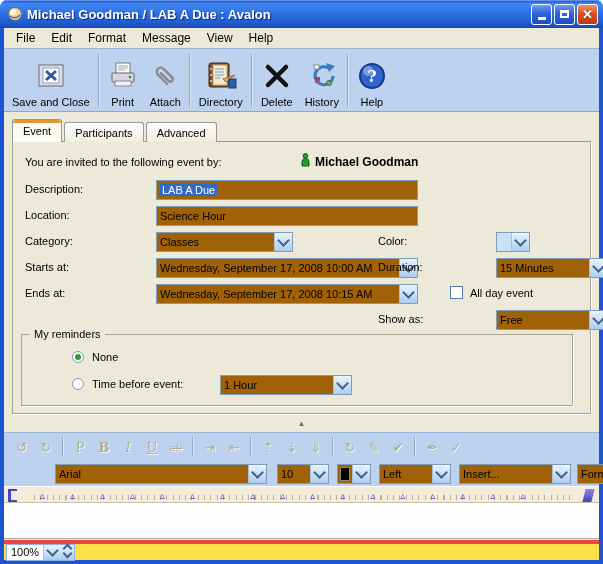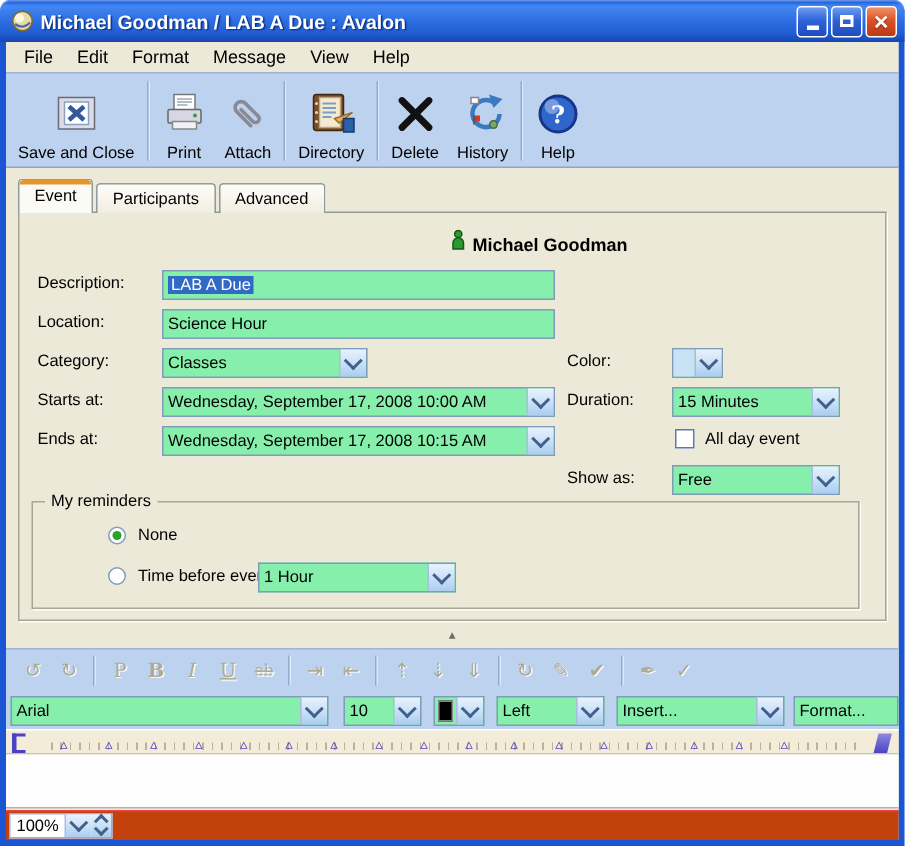--- a/index.html
+++ b/index.html
@@ -32,22 +32,22 @@
   .content{flex:1;position:relative;background:#ece9d8;}
   .tabstrip{position:absolute;top:7px;left:8px;display:flex;height:22px;z-index:2;}
   .tab{border:1px solid #919b9c;border-bottom:none;border-radius:3px 3px 0 0;background:linear-gradient(#fefdf9,#f0ede0);
     padding:0 10px;font-size:11px;display:flex;align-items:center;margin-right:2px;height:19px;margin-top:3px;color:#000;}
   .tab.active{background:#fbfaf4;height:22px;margin-top:0;position:relative;z-index:3;}
   .tab.active::before{content:"";position:absolute;top:0;left:0;right:0;height:3px;background:#e5972e;border-radius:3px 3px 0 0;}
   
   .panel{position:absolute;top:29px;left:8px;width:579px;height:273px;background:#ece9d8;box-sizing:border-box;
     border:1px solid #a9a592;border-top-color:#919b9c;box-shadow:1px 1px 0 rgba(255,255,255,.9);z-index:1;}
   .lbl{position:absolute;font-size:11px;color:#000;white-space:nowrap;}
-  .xp-input,.xp-select{position:absolute;height:20px;background:#86efac;border:1px solid #7f9db9;box-sizing:border-box;
-    display:flex;align-items:center;font-size:11px;}
+  .xp-input,.xp-select{position:absolute;height:20px;background:#a16207;border:1px solid #7f9db9;box-sizing:border-box;
+    display:flex;align-items:center;font-size:11px;margin-left:48px;}
   .xp-input .tval,.xp-select .val{flex:1;padding:0 3px;white-space:nowrap;overflow:hidden;}
   .seltext{background:#316ac5;color:#fff;padding:1px 2px;}
   .dd-btn{width:17px;height:18px;flex:0 0 auto;display:flex;align-items:center;justify-content:center;
     background:linear-gradient(180deg,#e7f2fd 0%,#cfe3f8 45%,#abcdf0 100%);border-left:1px solid #a8c0dd;}
   .chev{width:7px;height:7px;border-right:2px solid #41618c;border-bottom:2px solid #41618c;transform:rotate(45deg) ;margin-top:-4px;}
   .colorval{flex:1;height:100%;}
   .xp-check{position:absolute;width:13px;height:13px;background:#fff;border:1px solid #5a7ba6;box-sizing:border-box;}
   .radio{width:12px;height:12px;border-radius:50%;border:1px solid #7f9db9;background:#fff;box-sizing:border-box;position:relative;flex:0 0 auto;}
   .radio.sel::after{content:"";position:absolute;left:2px;top:2px;width:6px;height:6px;border-radius:50%;background:#2ba12b;}
   .grpbox{position:absolute;left:8px;top:192px;width:552px;height:72px;border:1px solid #a9a592;box-shadow:1px 1px 0 rgba(255,255,255,.9);box-sizing:border-box;}
@@ -71,21 +71,21 @@
   
   .ruler{position:absolute;top:374px;left:0;right:0;height:17px;background:#f2ecd9;border-top:1px solid #fff;box-sizing:border-box;
     box-shadow:inset 0 -1px 0 #c9c2a9;}
   .ticks{position:absolute;left:30px;right:26px;top:8px;height:5px;
     background:repeating-linear-gradient(90deg,#b9b199 0 1px,transparent 1px 6.3px);}
   .tabstops{position:absolute;left:36px;top:3px;font-size:10px;letter-spacing:25px;color:#4a3fc4;white-space:nowrap;}
   .rmark-l{position:absolute;left:4px;top:2px;width:9px;height:13px;border-left:3px solid #4a42c4;border-top:2px solid #4a42c4;border-bottom:2px solid #4a42c4;box-sizing:border-box;}
   .rmark-r{position:absolute;right:6px;top:2px;width:9px;height:13px;background:linear-gradient(#8f88e0,#4a42c4);transform:skewX(-14deg);}
   
   .bodyarea{position:absolute;top:391px;left:0;right:0;height:35px;background:#fefefe;border-bottom:1px solid #b5b1a0;}
-  .statusbar{height:20px;background:#c2410c;border-top:1px solid #ef4444;display:flex;align-items:center;padding-left:2px;box-sizing:border-box;}
+  .statusbar{height:20px;background:#fde047;border-top:4px solid #ef4444;display:flex;align-items:center;padding-left:2px;box-sizing:border-box;}
   .zoomctl{display:flex;align-items:center;border:1px solid #8fb0e0;background:#fff;height:17px;box-sizing:border-box;}
   .zoomctl .zval{font-size:11px;padding:0 4px;}
   .spinner{width:13px;height:15px;display:flex;flex-direction:column;align-items:center;justify-content:center;
     background:linear-gradient(180deg,#e7f2fd,#abcdf0);}
   .chev.up{transform:rotate(-135deg);margin-top:3px;}
   .chev.sm{width:5px;height:5px;margin-top:-2px;}
 </style>
 </head>
 <body>
 
@@ -218,20 +218,21 @@
         <div class="tab">
             <span>Participants</span>
           </div>
         <div class="tab">
             <span>Advanced</span>
           </div>
       </div>
 
       <div class="panel">
 
+        <span class="lbl" style="left:12px;top:14px;">You are invited to the following event by:</span>
         <span style="position:absolute;left:288px;top:11px;display:flex;align-items:center;gap:5px;">
           <span>
             <svg width="9" height="14" viewBox="0 0 9 14">
               <circle cx="4.5" cy="3" r="2.4" fill="#2c9a2c" stroke="#14571a"></circle>
               <path d="M1 13 v-4 a3.5 3.5 0 0 1 7 0 v4 z" fill="#2c9a2c" stroke="#14571a"></path>
             </svg>
           </span>
           <span class="lbl" style="position:static;font-weight:bold;font-size:12px;">Michael Goodman</span>
         </span>
 

